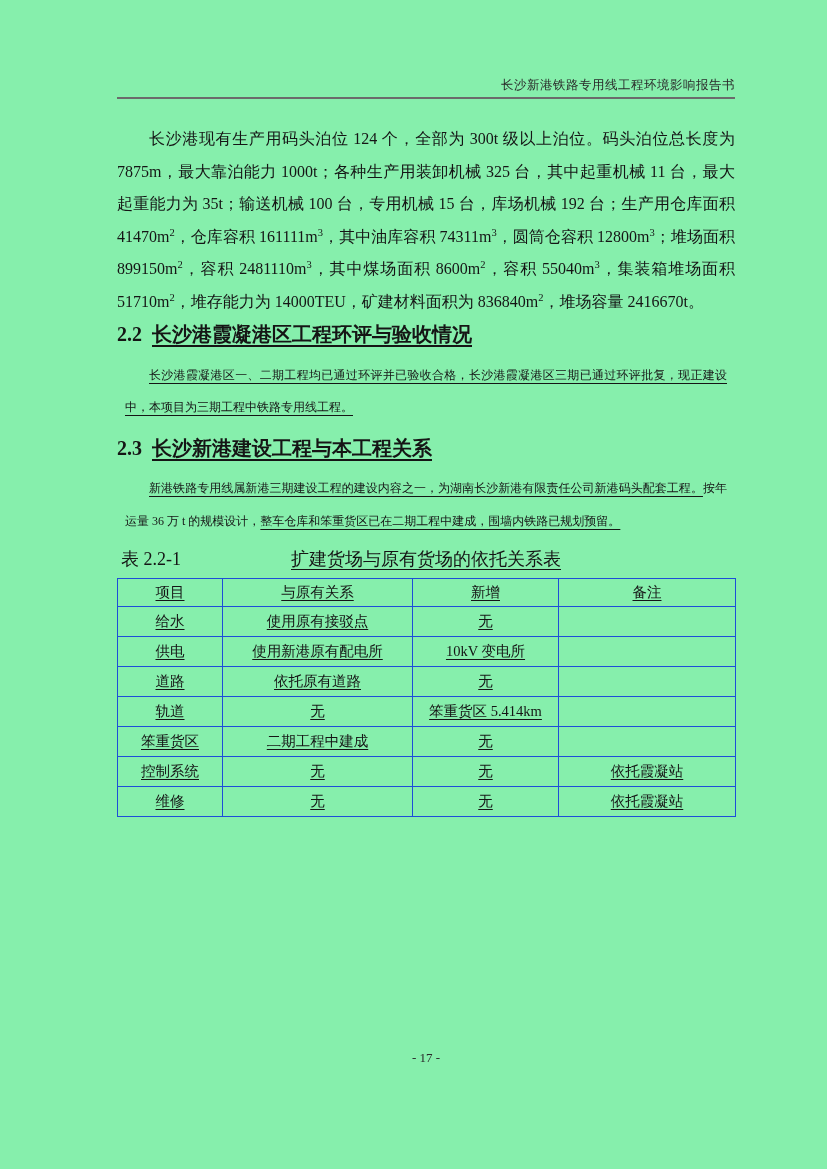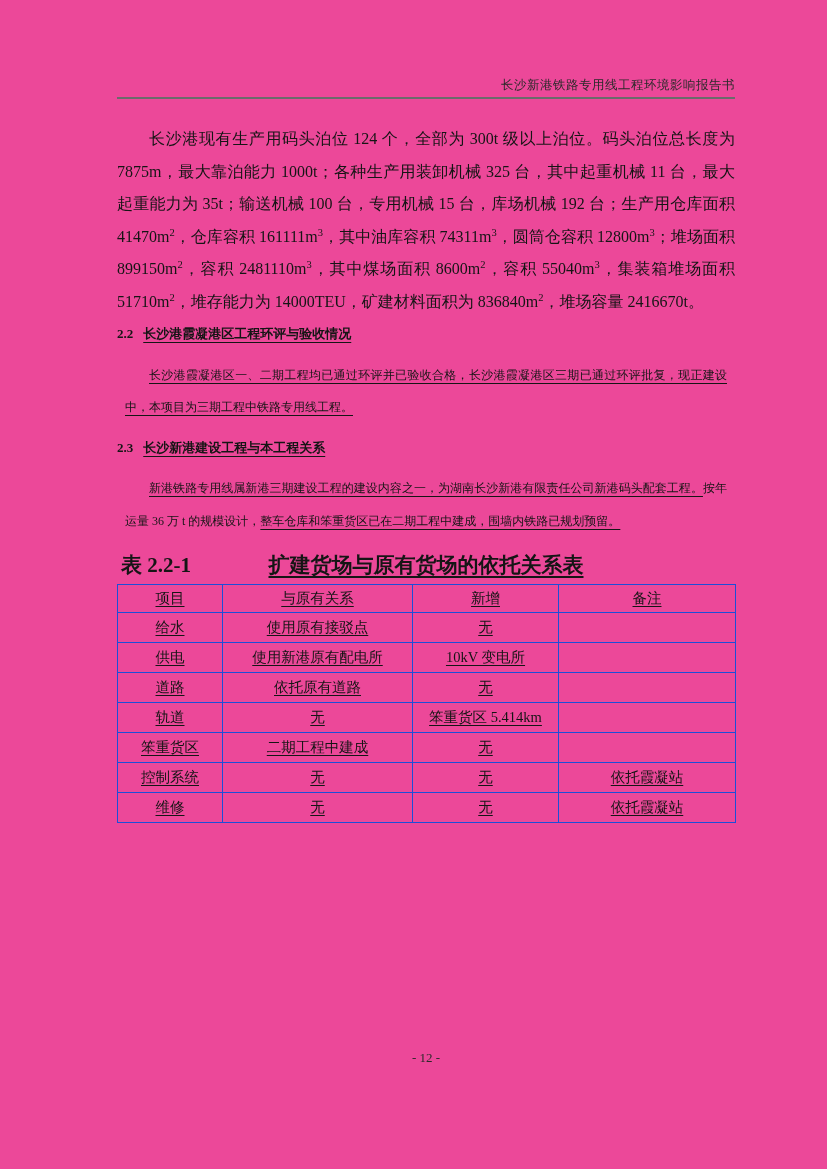--- a/index.html
+++ b/index.html
@@ -1,20 +1,20 @@
 <!DOCTYPE html>
 <html><head>
 <meta charset="utf-8">
 <style>
   html,body { margin:0; padding:0; background:#ffffff; }
   .page {
     position: relative;
     width: 827px;
     height: 1169px;
-    background: #ec4899;
+    background: #86efac;
     font-family: "Liberation Serif", "DejaVu Serif", serif;
     color: #151515;
     overflow: hidden;
   }
   .content {
     position: absolute;
     left: 117px;
     top: 0;
     width: 618px;
   }
@@ -33,44 +33,44 @@
   }
   .body-para {
     margin: 24px 0 0 0;
     font-size: 16px;
     line-height: 32.5px;
     text-align: justify;
     text-indent: 2em;
   }
   .section-heading {
     margin: 0;
-    font-size: 13px;
+    font-size: 20px;
     font-weight: bold;
     line-height: 32.5px;
     text-align: left;
     text-indent: 0;
   }
   .section-heading .num { margin-right: 10px; }
   .u { text-decoration: underline; text-underline-offset: 4px; }
   .para-underlined {
     margin: 8px;
     font-size: 12px;
     line-height: 32.5px;
     text-align: justify;
     text-indent: 2em;
   }
   .para-underlined .seg-u { text-decoration: underline; text-underline-offset: 4px; }
   sup { font-size: 10.5px; line-height: 0; }
   .table-caption {
     position: relative;
-    margin-top: 14px;
+    margin-top: 8px;
     height: 28px;
     line-height: 28px;
-    font-size: 21px;
-    font-weight: bold;
+    font-size: 18px;
+    font-weight: normal;
   }
   .caption-label { position: absolute; left: 4px; top: 0; }
   .caption-title {
     text-align: center;
     text-decoration: underline;
     text-underline-offset: 4px;
   }
   table.dep-table {
     margin-top: 5px;
     width: 618px;
@@ -179,15 +179,15 @@
         <td><span class="cell-text">维修</span></td>
         <td><span class="cell-text">无</span></td>
         <td><span class="cell-text">无</span></td>
         <td><span class="cell-text">依托霞凝站</span></td>
       </tr>
     </tbody>
       </table>
   </div>
 
   <div class="page-footer">
-    <span>- 12 -</span>
+    <span>- 17 -</span>
   </div>
 </div>
 
 </body></html>

